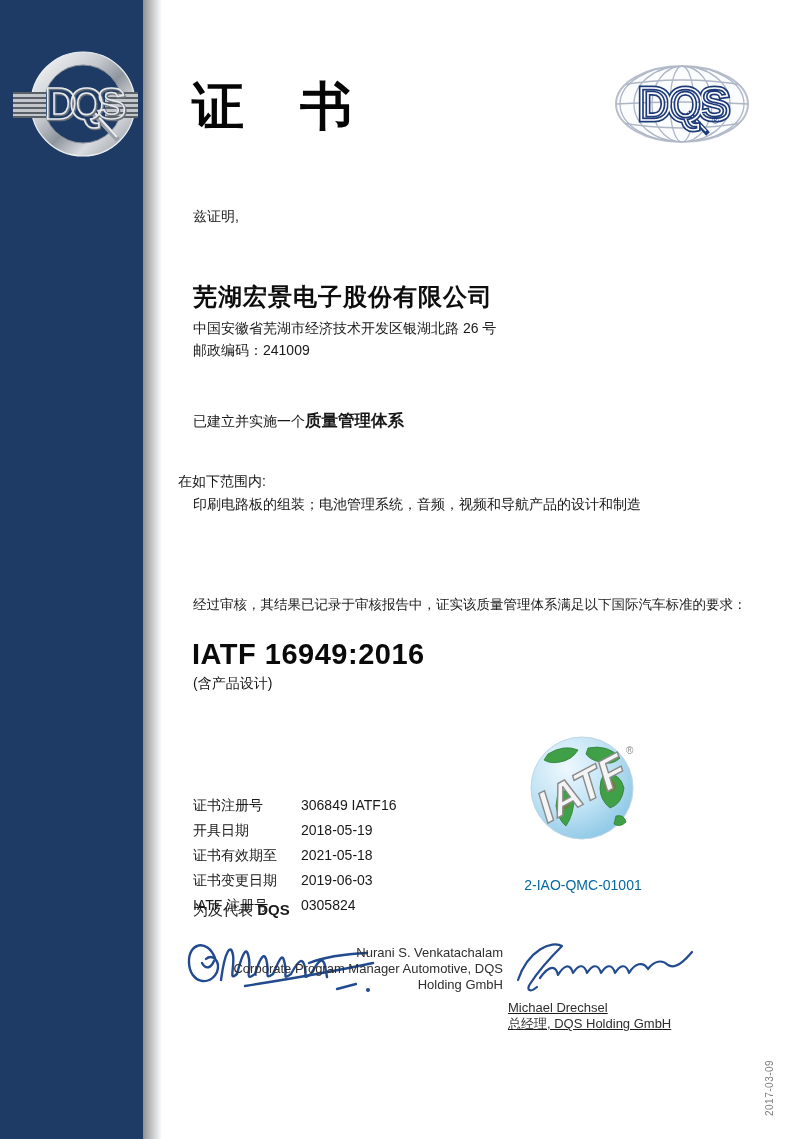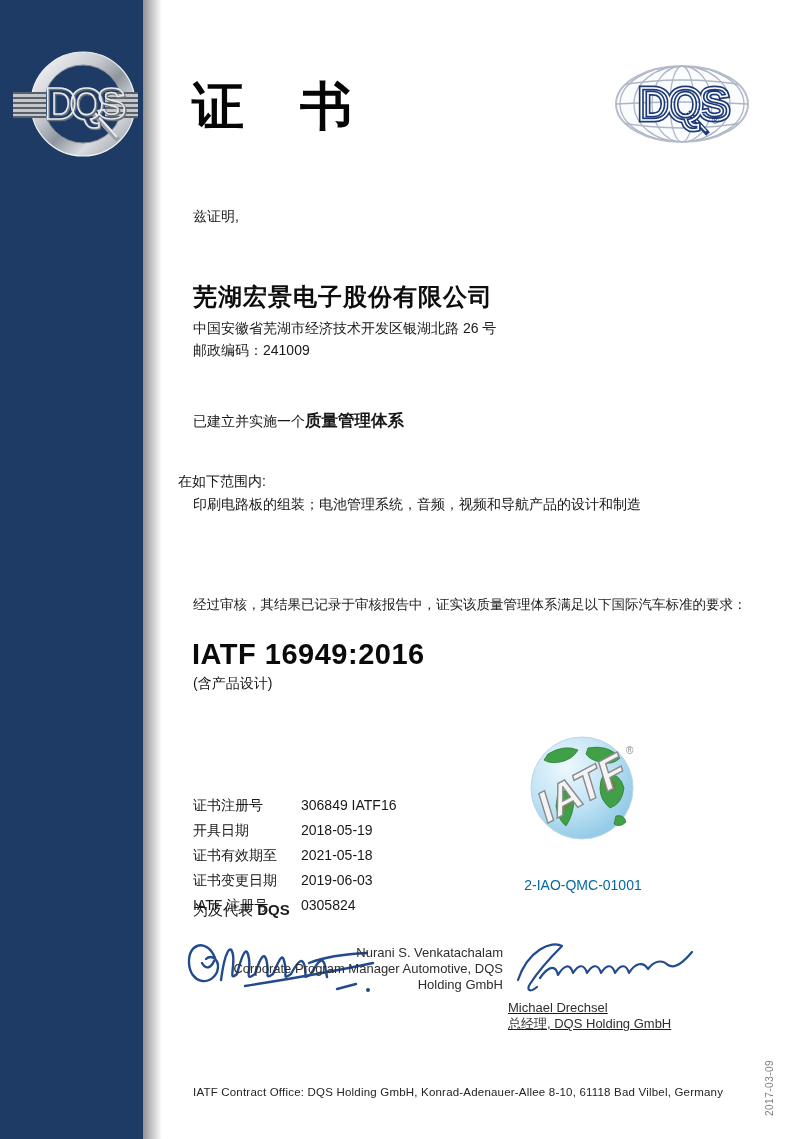--- a/index.html
+++ b/index.html
@@ -198,16 +198,15 @@
 
   <div id="sig-block-left" class="abs">
     <div class="sig-name">Nurani S. Venkatachalam</div>
     <div class="sig-name">Corporate Program Manager Automotive, DQS Holding GmbH</div>
   </div>
   <div id="sig-block-right" class="abs">
     <div class="sig-name">Michael Drechsel</div>
     <div class="sig-name">总经理, DQS Holding GmbH</div>
   </div>
 
-  <div id="footer" class="abs">IATF Contract Office: DQS Holding GmbH, Konrad-Adenauer-Allee 8-10, 61118 Bad Vilbel, Germany</div>
   <div id="side-date" class="abs">2017-03-09</div>
 
 </div>
 
 </body></html>

